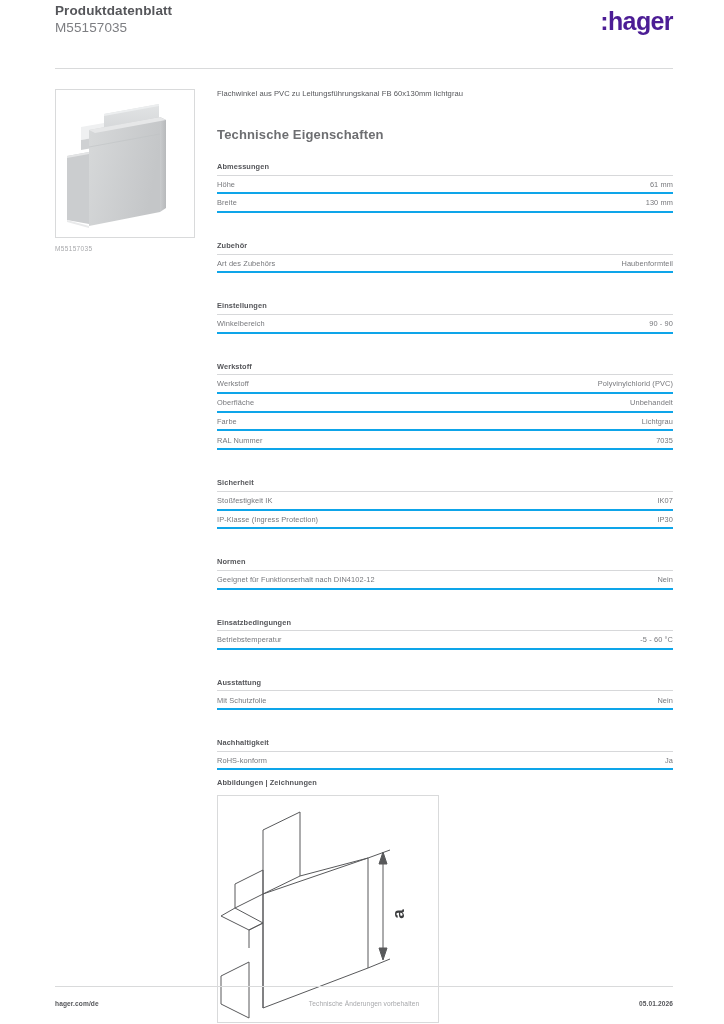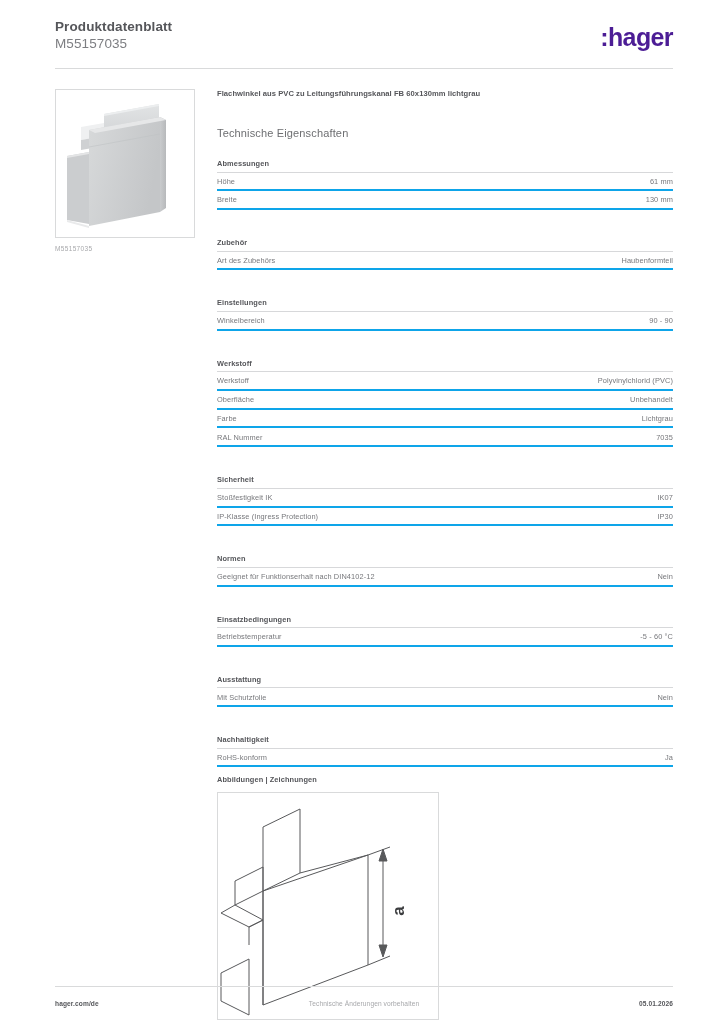--- a/index.html
+++ b/index.html
@@ -21,21 +21,21 @@
     inset: 0;
     width: 724px;
     height: 1024px;
     overflow: hidden;
   }
 
   
   .header {
     position: absolute;
     left: 55px;
-    top: 18px;
+    top: 2px;
     right: 51px;
     height: 50px;
   }
   .doc-title {
     font-size: 13.5px;
     font-weight: bold;
     color: #55565a;
     letter-spacing: .1px;
     line-height: 17px;
   }
@@ -91,29 +91,29 @@
 
   
   .content {
     position: absolute;
     left: 217px;
     top: 89px;
     width: 456px;
   }
   .product-desc {
     font-size: 7.6px;
-    font-weight: bold;
+    font-weight: normal;
     color: #55565a;
     letter-spacing: .05px;
     line-height: 10px;
     margin: 0 0 28px 0;
   }
   .tech-heading {
-    font-size: 11px;
-    font-weight: normal;
+    font-size: 13px;
+    font-weight: bold;
     color: #6d6e71;
     letter-spacing: .15px;
     margin: 0 0 20px 0;
   }
 
   
   .spec-group { margin-bottom: 28px; }
   .spec-group:last-child { margin-bottom: 8px; }
 
   .group-title {

